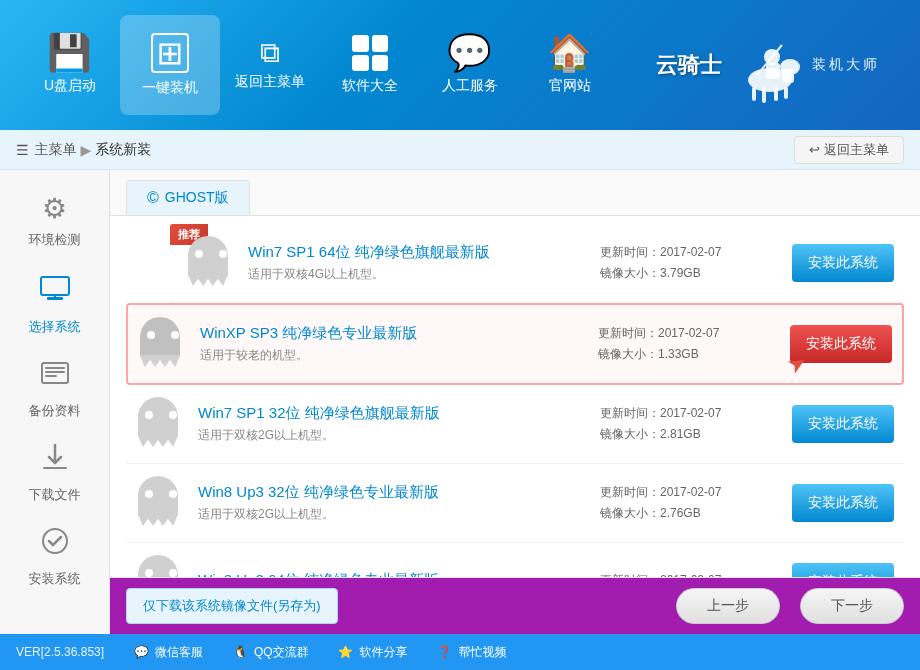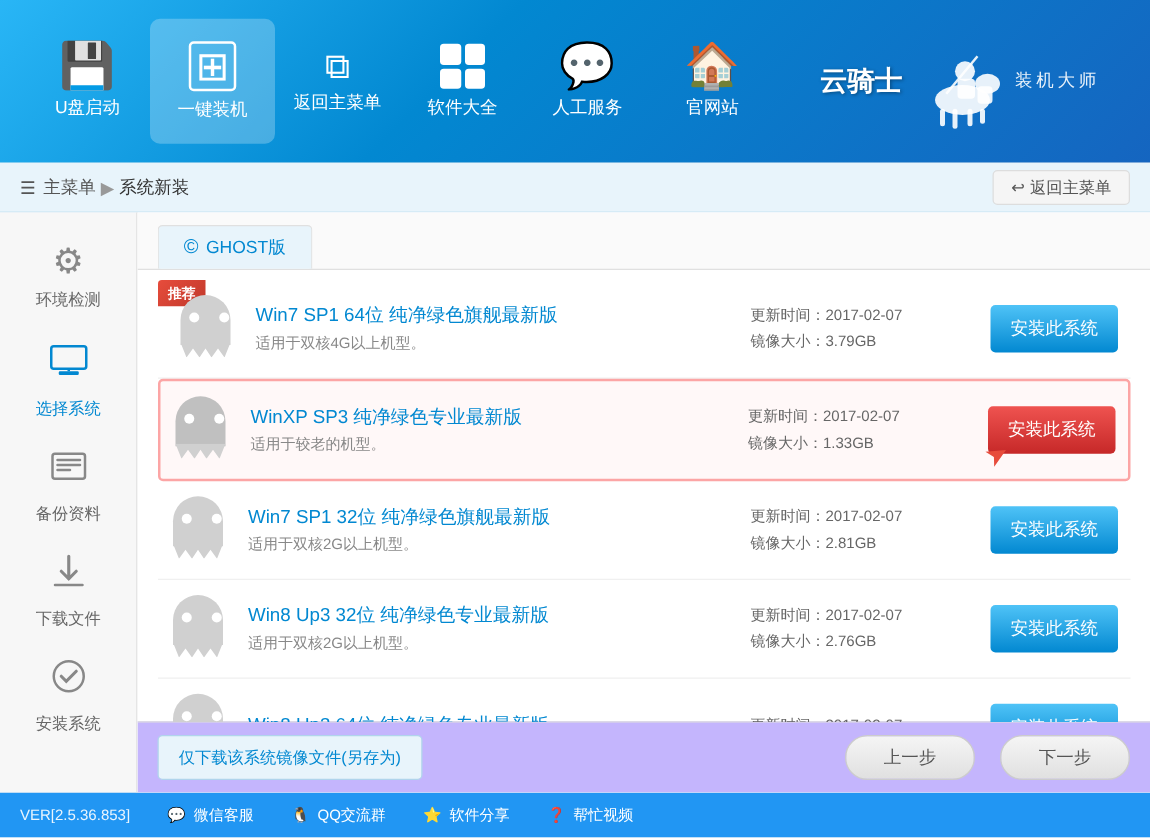--- a/index.html
+++ b/index.html
@@ -209,21 +209,21 @@
     .install-btn.selected-btn {
       background: linear-gradient(180deg, #ef5350, #c62828);
     }
 
     
     .bottom-bar {
       display: flex;
       align-items: center;
       padding: 10px 16px;
       border-top: 1px solid #e0e0e0;
-      background: #c4b5fd;
+      background: #a21caf;
       gap: 12px;
     }
     .download-only-btn {
       background: #e8f4fb;
       border: 1px solid #b0d4ec;
       border-radius: 4px;
       padding: 8px 16px;
       font-size: 13px;
       color: #0288d1;
       cursor: pointer;
@@ -430,21 +430,21 @@
 
     <div class="tab-bar">
       <div class="tab">
         <span style="font-size:16px;">©</span>
         <span>GHOST版</span>
       </div>
     </div>
 
     <div class="system-list">
 
-      <div class="system-item" style="position:relative;padding-left:16px;">
+      <div class="system-item" style="position:relative;padding-left:16px;margin-left:44px;">
         <div style="position:absolute;top:0;left:0;background:linear-gradient(135deg,#e74c3c,#c0392b);color:white;font-size:11px;padding:3px 8px;border-radius:3px 0 6px 0;font-weight:bold;">推荐</div>
         <div class="ghost-svg" style="width:50px;height:54px;position:relative;flex-shrink:0;">
           <div class="ghost-body"></div>
           <div class="ghost-eye left"></div>
           <div class="ghost-eye right"></div>
         </div>
         <div class="system-info">
           <div class="system-name">Win7 SP1 64位 纯净绿色旗舰最新版</div>
           <div class="system-desc">适用于双核4G以上机型。</div>
         </div>

